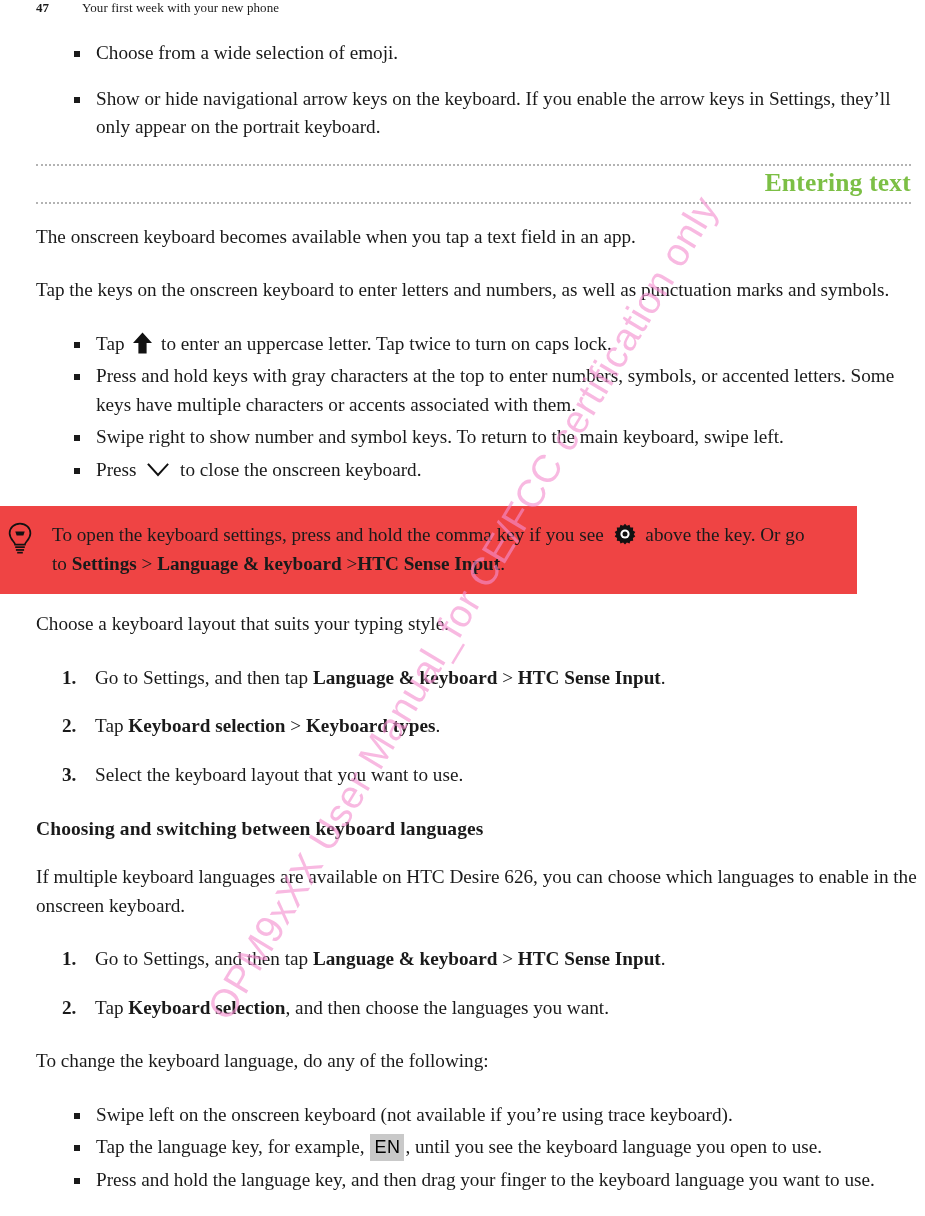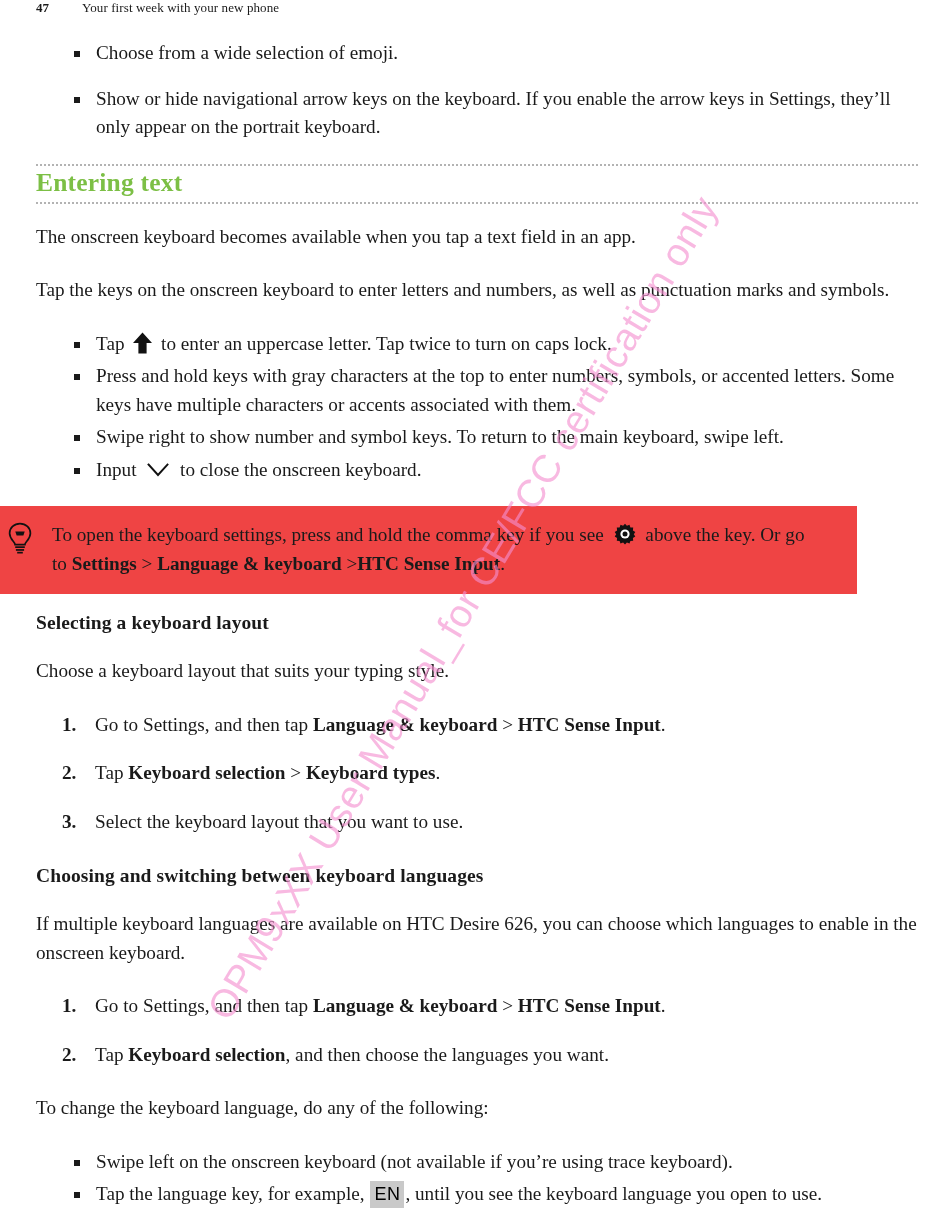--- a/index.html
+++ b/index.html
@@ -106,21 +106,22 @@
     top: 0;
     font-weight: 700;
     font-size: 19.2px;
     line-height: 28.5px;
   }
 
   b, strong { font-weight: 700; }
 
   
   .section-head-wrap {
-    margin: 7px 7px 19px 0;
+    margin: 7px 14px 19px 0;
+    text-align: right;
   }
   .dot-rule {
     height: 0;
     border-top: 2px dotted #b3b3b3;
     width: 100%;
   }
   h1.section-head {
     margin: 0;
     padding: 2px 0 4px 0;
     font-size: 25.5px;
@@ -243,21 +244,21 @@
         </span>
         <span>to enter an uppercase letter. Tap twice to turn on caps lock.</span>
       </li>
       <li>
         <span>Press and hold keys with gray characters at the top to enter numbers, symbols, or accented letters. Some keys have multiple characters or accents associated with them.</span>
       </li>
       <li>
         <span>Swipe right to show number and symbol keys. To return to the main keyboard, swipe left.</span>
       </li>
       <li>
-        <span>Input</span>
+        <span>Press</span>
         <span class="inline-icon icon-chevron">
           <svg viewBox="0 0 22 14" width="22" height="14" aria-hidden="true">
             <path d="M1.5 1.5 L11 12 L20.5 1.5" fill="none" stroke="#111" stroke-width="1.9" stroke-linecap="square"></path>
           </svg>
         </span>
         <span>to close the onscreen keyboard.</span>
       </li>
     </ul>
   </div>
 
@@ -285,21 +286,20 @@
       <span>to</span>
       <b>Settings</b>
       <span>&gt;</span>
       <b>Language &amp; keyboard</b>
       <span>&gt;</span><b>HTC Sense Input</b><span>.</span>
     </p>
   </div>
 
   <div class="content" style="top:610px;">
 
-    <h2 class="sub-head">Selecting a keyboard layout</h2>
     <p class="para">Choose a keyboard layout that suits your typing style.</p>
 
     <ol class="steps" style="margin-bottom:27px;">
       <li>
         <span>Go to Settings, and then tap </span><b>Language &amp; keyboard</b><span> &gt; </span><b>HTC Sense Input</b><span>.</span>
       </li>
       <li>
         <span>Tap </span><b>Keyboard selection</b><span> &gt; </span><b>Keyboard types</b><span>.</span>
       </li>
       <li>

